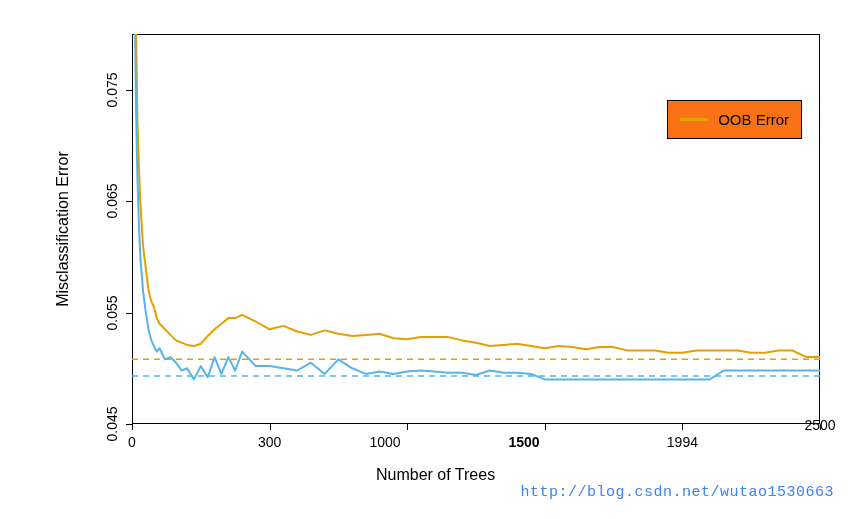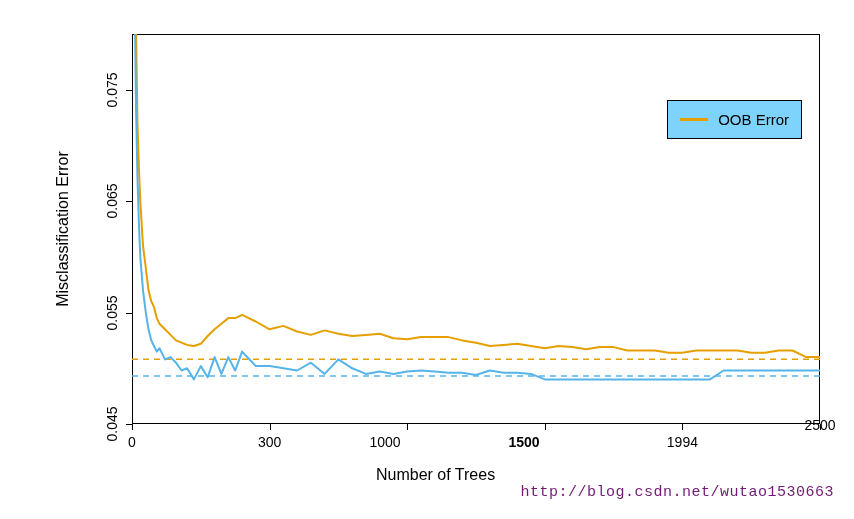--- a/index.html
+++ b/index.html
@@ -51,21 +51,21 @@
   }
   .tick-mark-y {
     position: absolute;
     width: 6px;
     height: 1px;
     background: #000;
   }
   .legend-box {
     position: absolute;
     border: 1px solid #000;
-    background: #7dd3fc;
+    background: #f97316;
     padding: 8px 12px;
     font-size: 15px;
     box-sizing: border-box;
   }
   .legend-row {
     display: flex;
     align-items: center;
     margin: 2px 0;
   }
   .legend-swatch {
@@ -75,21 +75,21 @@
   }
   svg.series {
     position: absolute;
     left: 0;
     top: 0;
     overflow: visible;
   }
   .watermark {
     position: absolute;
     font-size: 15px;
-    color: #701a75;
+    color: #3b82f6;
     font-family: "Courier New", monospace;
     letter-spacing: 0.5px;
   }
 </style>
 </head>
 <body>
 
 <div class="plot-area" style="left: 132px; top: 34px; width: 688px; height: 390px;"></div>
 
 <svg class="series" width="854" height="519">

